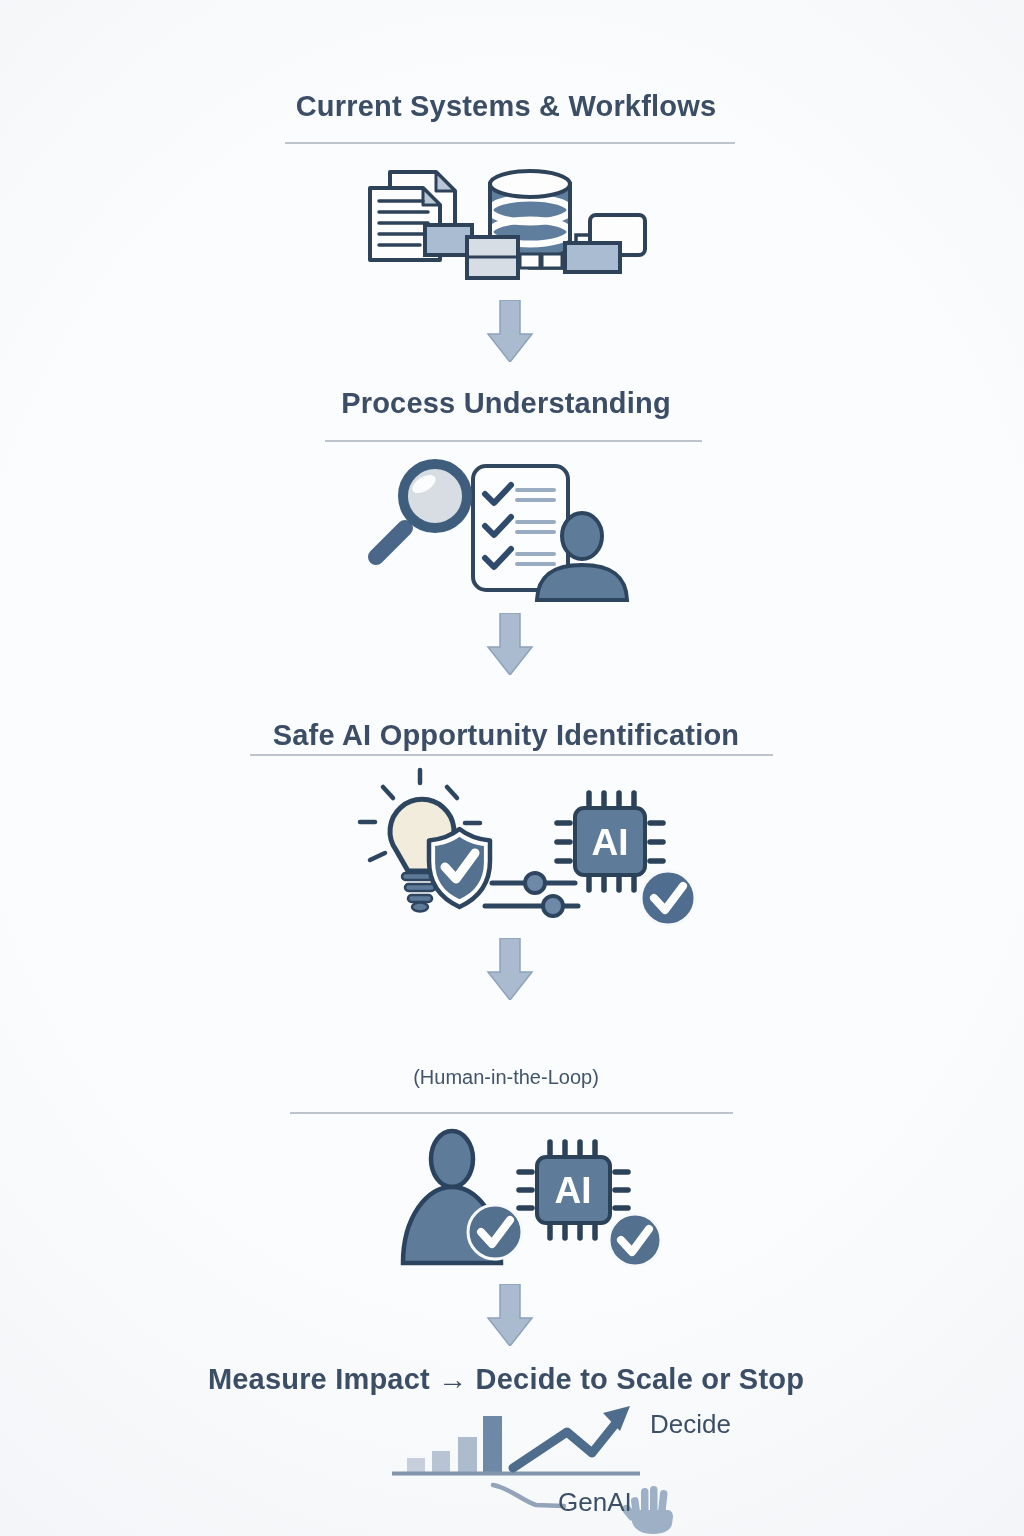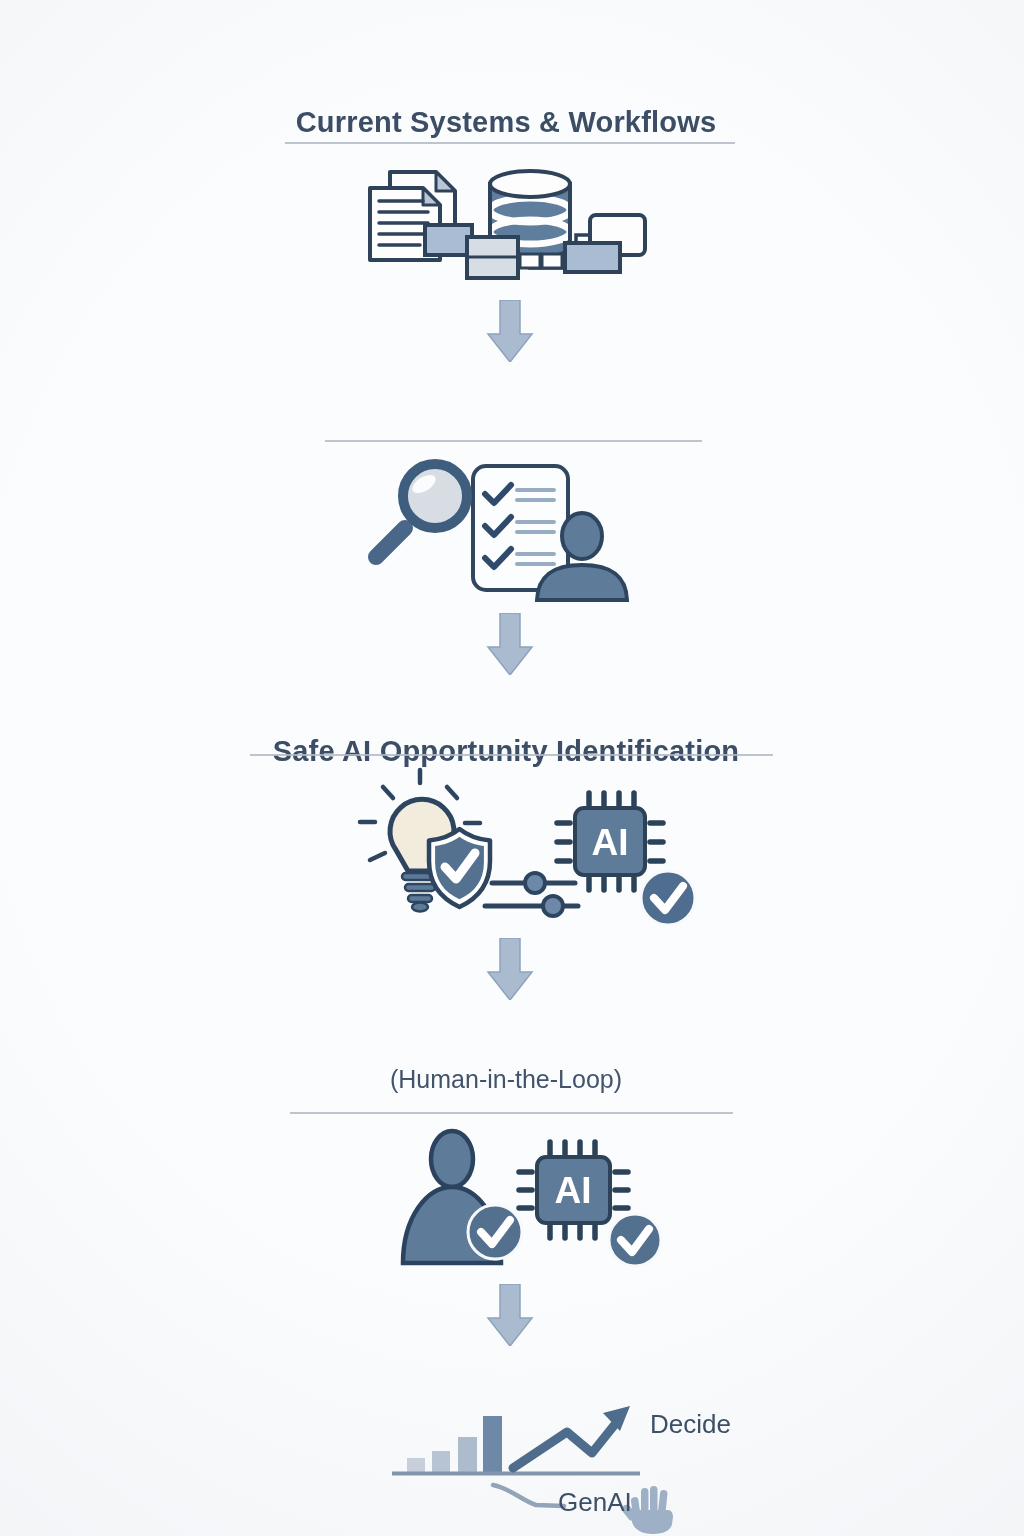--- a/index.html
+++ b/index.html
@@ -7,25 +7,25 @@
     position:relative;
     width:1024px;height:1536px;
     background:radial-gradient(ellipse 90% 70% at 50% 45%, #fbfcfd 55%, #f2f4f7 100%);
     font-family:"Liberation Sans", sans-serif;
     overflow:hidden;
   }
   .abs{position:absolute;}
   .step-title{
     left:0;width:1012px;text-align:center;
     font-size:29px;font-weight:700;color:#3b4e65;
-    letter-spacing:.2px;line-height:1.15;margin-top:16px;
+    letter-spacing:.2px;line-height:1.15;
   }
   .step-subtitle{
     left:0;width:1012px;text-align:center;
-    font-size:25px;font-weight:400;color:#42546b;
+    font-size:20px;font-weight:400;color:#42546b;
     line-height:1.1;
   }
   .divider{height:0;border-top:2px solid #b3bac5;opacity:.85;}
   .outcome-label{
     font-size:26px;font-weight:400;color:#3c4f66;line-height:1.1;
   }
   svg{display:block;}
   .chip-label{font-family:"Liberation Sans",sans-serif;font-weight:bold;fill:#ffffff;}
 </style>
 </head>
@@ -70,20 +70,21 @@
       <path d="M228,69 L214,69 L214,78" fill="none" stroke="#2e4359" stroke-width="3.5"></path>
       <rect x="228" y="49" width="55" height="40" rx="6" fill="#fdfdfe" stroke="#2e4359" stroke-width="4"></rect>
       <rect x="203" y="77" width="55" height="29" fill="#a9bcd2" stroke="#2e4359" stroke-width="4"></rect>
     </g>
   </svg>
 
   <svg class="abs" style="left:480px;top:300px" width="60" height="62" viewBox="0 0 60 62">
     <polygon points="20,0 40,0 40,34 52,34 30,62 8,34 20,34" fill="#aabbcf" stroke="#8da3bd" stroke-width="1.5"></polygon>
   </svg>
 
+  <div class="abs step-title" style="top:387px">Process Understanding</div>
   <div class="abs divider" style="left:325px;top:440px;width:377px"></div>
 
   <svg class="abs" style="left:358px;top:450px" width="280" height="155" viewBox="0 0 280 155">
 
     <g>
       <rect x="115" y="16" width="95" height="124" rx="13" fill="#fcfdfe" stroke="#31475f" stroke-width="4"></rect>
       <g stroke="#2f4a6b" stroke-width="6" fill="none" stroke-linecap="round" stroke-linejoin="round">
         <polyline points="127,44 136,53 153,35"></polyline>
         <polyline points="127,76 136,85 153,67"></polyline>
         <polyline points="127,108 136,117 153,99"></polyline>
@@ -218,20 +219,21 @@
     <g>
       <circle cx="243" cy="118" r="26" fill="#53718f" stroke="#f8f9fb" stroke-width="3"></circle>
       <polyline points="229,118 240,130 257,107" fill="none" stroke="#ffffff" stroke-width="8" stroke-linecap="round" stroke-linejoin="round"></polyline>
     </g>
   </svg>
 
   <svg class="abs" style="left:480px;top:1284px" width="60" height="62" viewBox="0 0 60 62">
     <polygon points="20,0 40,0 40,34 52,34 30,62 8,34 20,34" fill="#aabbcf" stroke="#8da3bd" stroke-width="1.5"></polygon>
   </svg>
 
+  <div class="abs step-title" style="top:1363px">Measure Impact → Decide to Scale or Stop</div>
 
   <svg class="abs" style="left:385px;top:1398px" width="330" height="140" viewBox="0 0 330 140">
 
     <g>
       <rect x="22" y="60" width="18" height="15" fill="#c6cfdb"></rect>
       <rect x="47" y="53" width="18" height="22" fill="#b7c4d3"></rect>
       <rect x="73" y="39" width="19" height="36" fill="#adbccd"></rect>
       <rect x="98" y="18" width="19" height="57" fill="#6d89a7"></rect>
       <line x1="7" y1="75.5" x2="255" y2="75.5" stroke="#8195ac" stroke-width="4"></line>
     </g>

